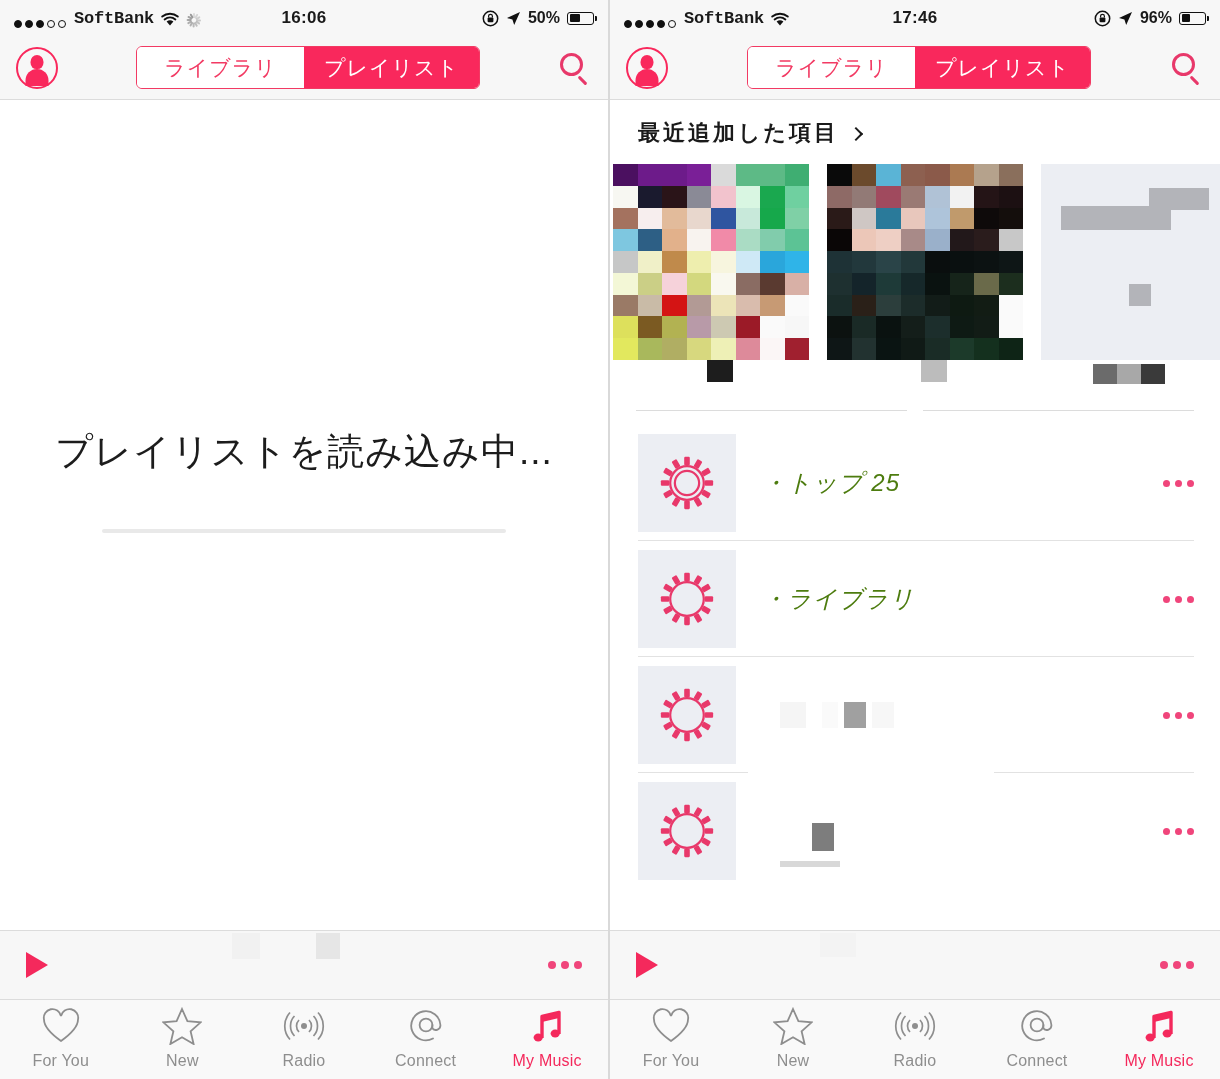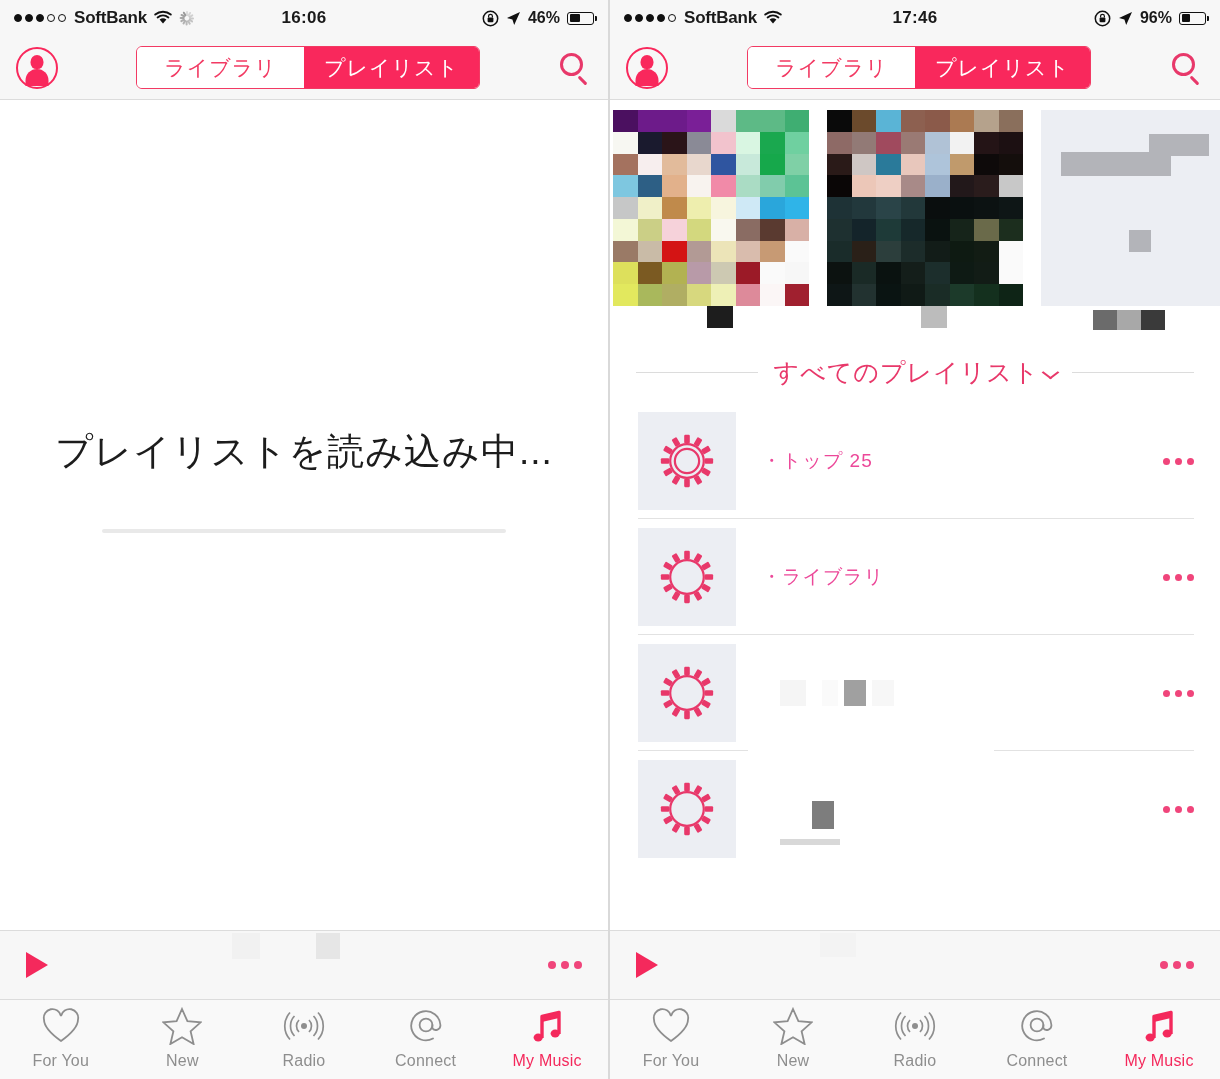--- a/index.html
+++ b/index.html
@@ -17,21 +17,21 @@
   }
   .phone.left{ border-right:2px solid #d9d9d9; }
 
   
   .statusbar{
     height:36px; background:#f7f7f7;
     display:flex; align-items:center;
     position:relative; font-size:17px; font-weight:bold; color:#1a1a1a;
     padding:0 14px;
   }
-  .sb-left{ display:flex; align-items:center; gap:6px; }
+  .sb-left{ display:flex; align-items:flex-end; gap:6px;font-family:Liberation Mono, monospace; }
   .dots{ display:flex; align-items:center; gap:3px; }
   .dot{ width:8px; height:8px; border-radius:50%; border:1.4px solid #111; }
   .dot.on{ background:#111; }
   .carrier{ font-size:17px; font-weight:bold; letter-spacing:-0.2px; margin-left:2px; }
   .sb-time{
     position:absolute; left:0; right:0; text-align:center;
     font-size:17px; font-weight:bold; letter-spacing:0.3px;
   }
   .sb-right{ margin-left:auto; display:flex; align-items:center; gap:7px; z-index:2; }
   .pct{ font-size:16px; font-weight:bold; }
@@ -174,22 +174,22 @@
   }
   .row .sep.gapped:after{
     content:""; position:absolute; right:0; width:200px; height:1px; background:#e2e2e2;
   }
   .thumb{
     width:98px; height:98px; background:#eceef3;
     display:flex; align-items:center; justify-content:center; flex:0 0 auto;
   }
   .gear{ width:56px; height:56px; }
   .row .label{
-    font-size:19px; color:#ec4899; letter-spacing:1px;
-    flex:1 1 auto; display:flex; align-items:center; gap:6px;
+    font-size:24px; color:#4d7c0f; letter-spacing:1px;
+    flex:1 1 auto; display:flex; align-items:center; gap:6px;font-style:italic;
   }
   .redact{ display:inline-block; }
   .dots3{ display:flex; gap:5px; flex:0 0 auto; }
   .dots3 i{ width:7px; height:7px; border-radius:50%; background:#f0457b; display:block; }
 
   
   .mini{
     position:absolute; left:0; right:0; bottom:79px; height:70px;
     background:#f7f7f7; border-top:1px solid #dcdcdc; border-bottom:1px solid #dcdcdc;
     display:flex; align-items:center; padding:0 26px;
@@ -256,21 +256,21 @@
       <div class="sb-time">16:06</div>
       <div class="sb-right">
         <svg width="17" height="17" viewBox="0 0 17 17">
           <circle cx="8.5" cy="8.5" r="7.2" fill="none" stroke="#111" stroke-width="1.5"></circle>
           <rect x="5.6" y="7.6" width="5.8" height="4.6" rx="1" fill="#111"></rect>
           <path d="M6.6 7.6 v-1.3 a1.9 1.9 0 0 1 3.8 0 v1.3" fill="none" stroke="#111" stroke-width="1.2"></path>
         </svg>
         <svg width="15" height="15" viewBox="0 0 15 15">
           <path d="M14 1 L1 7 L6.4 8.6 L8.2 14 Z" fill="#111"></path>
         </svg>
-        <span class="pct">46%</span>
+        <span class="pct">50%</span>
         <span class="battery">
             <i style="width:46%"></i>
           </span>
       </div>
     </div>
 
     <div class="navbar">
       <div class="person">
         <span class="ring"></span>
           <span class="head"></span>
@@ -402,20 +402,24 @@
         <div class="s-on">プレイリスト</div>
       </div>
       <div class="search">
         <span class="c"></span>
           <span class="h"></span>
       </div>
     </div>
 
     <div class="content">
 
+      <div class="section-head">
+        <span>最近追加した項目</span>
+        <span class="chev-r"></span>
+      </div>
 
       <div class="albums">
         <div class="album">
           <div class="mosaic" id="mosaic-a" style="grid-template-columns: repeat(8, 1fr); grid-template-rows: repeat(9, 1fr);">
               <span style="background: rgb(75, 16, 96);"></span>
               <span style="background: rgb(109, 27, 138);"></span>
               <span style="background: rgb(109, 27, 138);"></span>
               <span style="background: rgb(122, 31, 151);"></span>
               <span style="background: rgb(218, 218, 218);"></span>
               <span style="background: rgb(93, 186, 134);"></span>
@@ -570,24 +574,20 @@
           <span class="ph-bar" style="left:108px;top:24px;width:60px;height:22px;"></span>
           <span class="ph-bar" style="left:88px;top:120px;width:22px;height:22px;"></span>
           <span class="ph-bar" style="left:52px;top:200px;width:24px;height:20px;background:#6b6b6b;"></span>
           <span class="ph-bar" style="left:76px;top:200px;width:24px;height:20px;background:#a8a8a8;"></span>
           <span class="ph-bar" style="left:100px;top:200px;width:24px;height:20px;background:#3a3a3a;"></span>
         </div>
       </div>
 
       <div class="divider-row">
         <span class="ln"></span>
-        <span class="ttl">
-          <span>すべてのプレイリスト</span>
-          <span class="chev-d"></span>
-        </span>
         <span class="ln"></span>
       </div>
 
 
       <div class="list">
 
         <div class="row">
           <div class="thumb">
             <svg class="gear" viewBox="0 0 60 60">
               <g fill="none" stroke="#e8386a" stroke-width="2.4">

